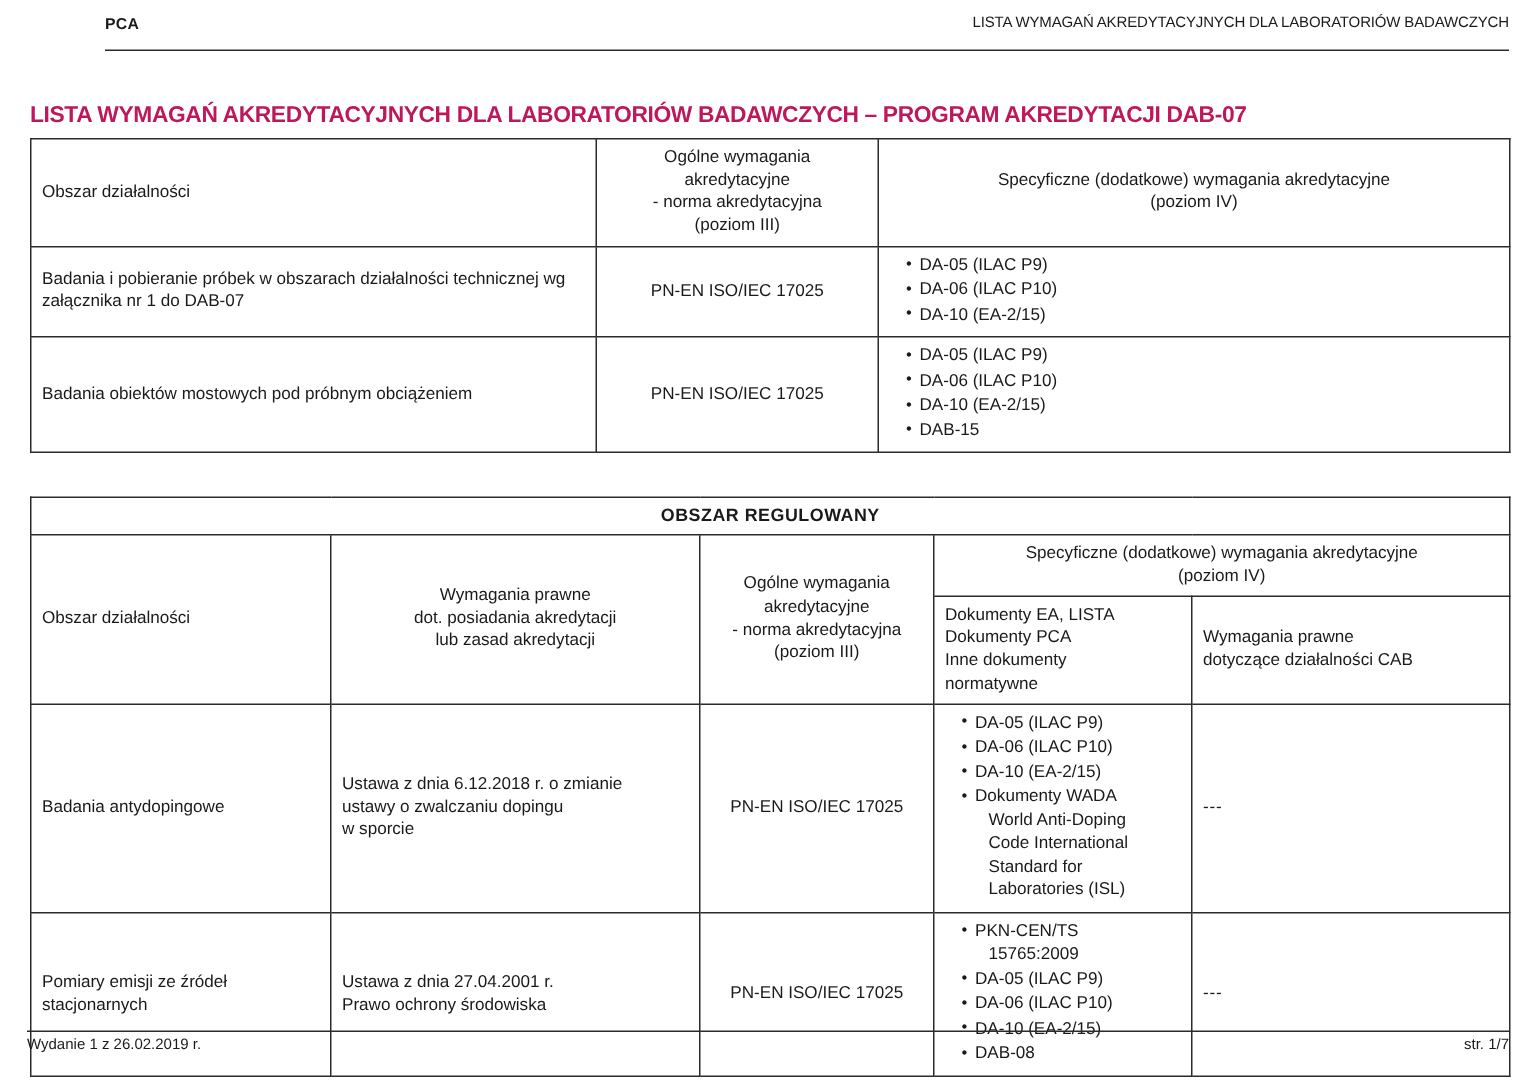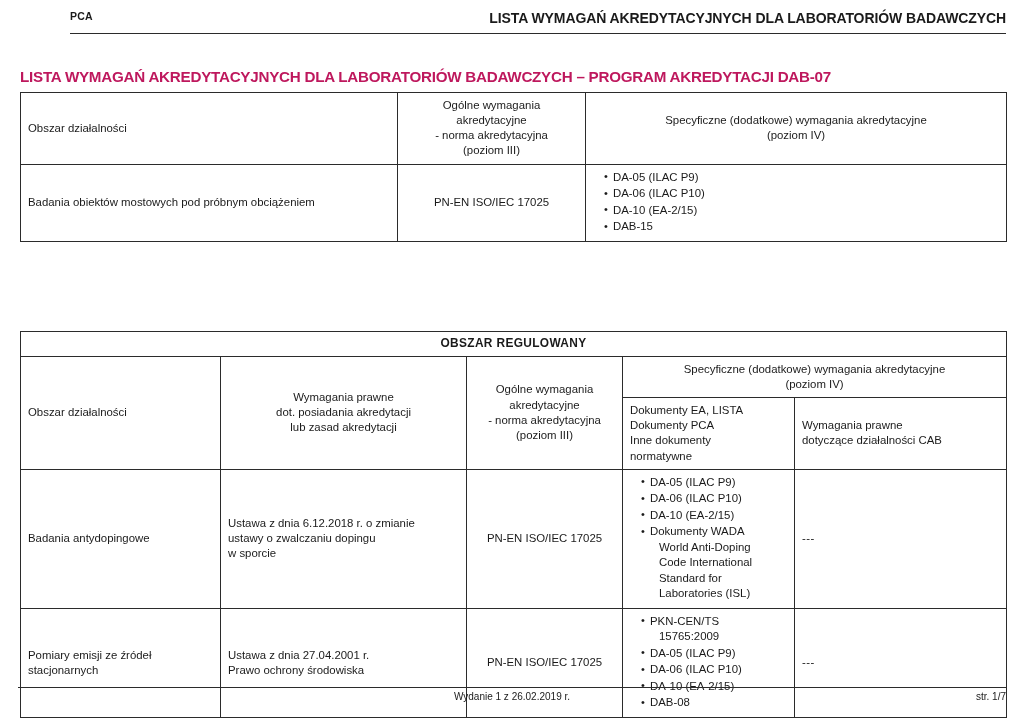--- a/index.html
+++ b/index.html
@@ -33,22 +33,22 @@
     margin-left: 44px;
   }
   .hdr-left {
     font-size: 10.5px;
     font-weight: bold;
     letter-spacing: 0.2px;
     color: #1a1a1a;
     white-space: nowrap;
   }
   .hdr-right {
-    font-size: 14px;
-    font-weight: bold;
+    font-size: 10px;
+    font-weight: normal;
     letter-spacing: -0.1px;
     color: #1a1a1a;
     white-space: nowrap;
   }
 
   
   .doc-title {
     position: absolute;
     left: 20px;
     top: 58px;
@@ -167,21 +167,20 @@
     display: flex;
     align-items: center;
     justify-content: space-between;
     font-size: 10px;
     color: #1a1a1a;
   }
   .footer-center {
     position: absolute;
     left: 0;
     right: 0;
-    text-align: center;
     font-size: 10px;
     pointer-events: none;
   }
   .footer-right {
     margin-left: auto;
     font-size: 10px;
     white-space: nowrap;
   }
   .footer-spacer { visibility: hidden; }
 </style>
@@ -208,20 +207,31 @@
         <span>Ogólne wymagania</span><br>
         <span>akredytacyjne</span><br>
         <span>- norma akredytacyjna</span><br>
         <span>(poziom III)</span>
       </td>
       <td class="colhead center cell-mid">
         <span>Specyficzne (dodatkowe) wymagania akredytacyjne</span><br>
         <span>(poziom IV)</span>
       </td>
     </tr>
+    <tr class="r-body-1">
+      <td class="cell-mid">Badania i pobieranie próbek w obszarach działalności technicznej wg załącznika nr 1 do DAB-07</td>
+      <td class="cell-center cell-mid">PN-EN ISO/IEC 17025</td>
+      <td class="cell-mid">
+        <ul class="req">
+          <li>DA-05 (ILAC P9)</li>
+          <li>DA-06 (ILAC P10)</li>
+          <li>DA-10 (EA-2/15)</li>
+        </ul>
+      </td>
+    </tr>
     <tr class="r-body-2">
       <td class="cell-mid">Badania obiektów mostowych pod próbnym obciążeniem</td>
       <td class="cell-center cell-mid">PN-EN ISO/IEC 17025</td>
       <td class="cell-mid">
         <ul class="req">
           <li>DA-05 (ILAC P9)</li>
           <li>DA-06 (ILAC P10)</li>
           <li>DA-10 (EA-2/15)</li>
           <li>DAB-15</li>
         </ul>

